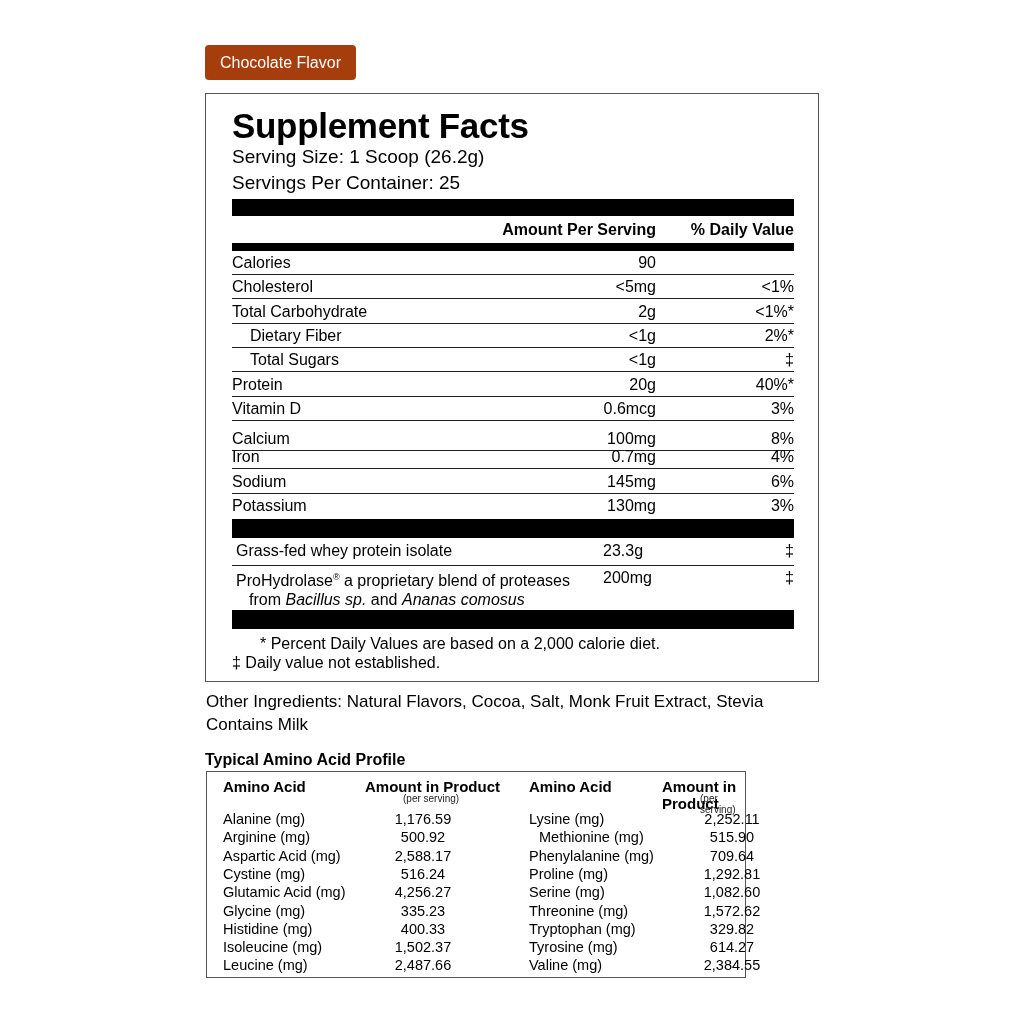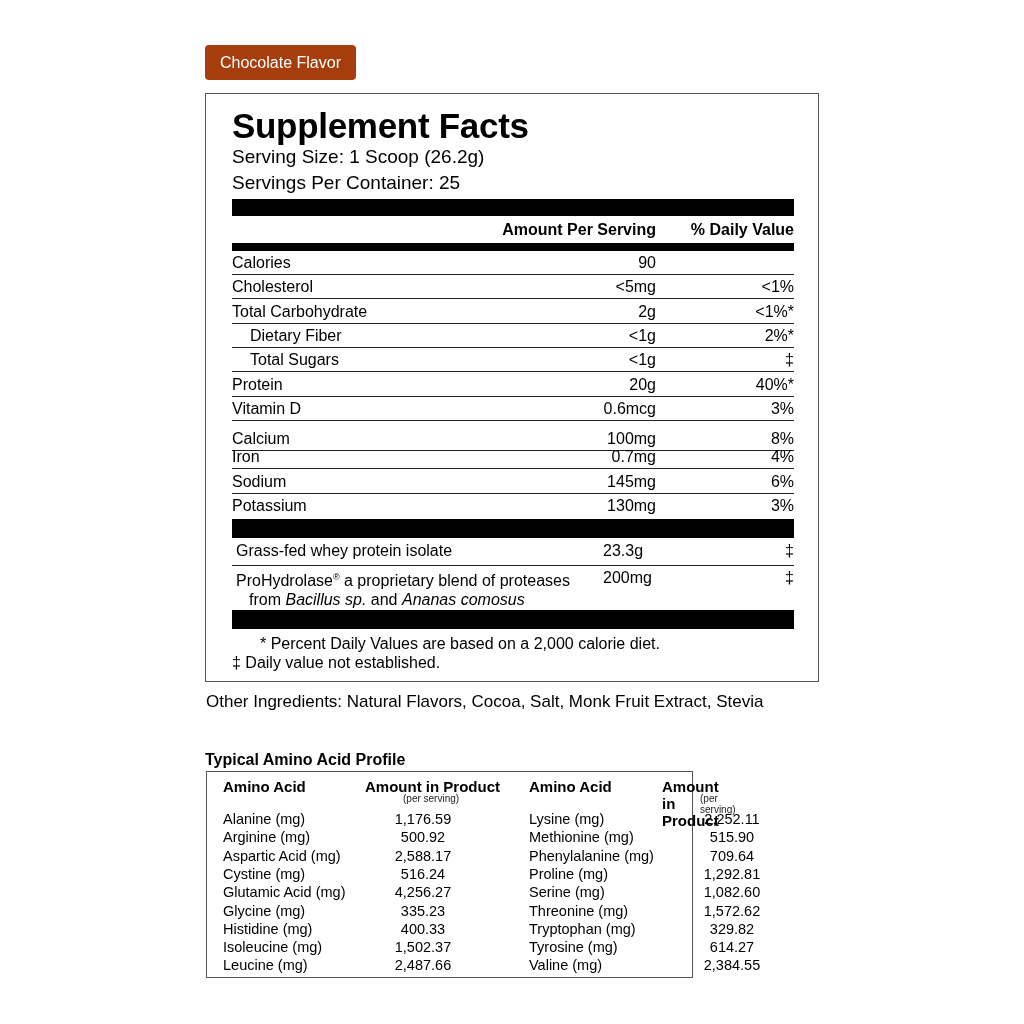--- a/index.html
+++ b/index.html
@@ -20,21 +20,21 @@
   .row .a { position:absolute; right:138px; text-align:right; }
   .row .d { position:absolute; right:0; text-align:right; }
   .row.last { border-bottom:none; }
   .blend-row { position:absolute; left:0; width:562px; font-size:16px; }
   .blend-row .n { position:absolute; left:4px; }
   .blend-row .a { position:absolute; left:371px; }
   .blend-row .d { position:absolute; right:0; }
   .foot { position:absolute; left:0; font-size:16px; }
   .other { position:absolute; left:206px; top:690px; font-size:17px; line-height:23px; }
   .amino-title { position:absolute; left:205px; top:751px; font-size:16px; font-weight:bold; }
-  .amino { position:absolute; left:206px; top:771px; width:487px; height:207px; border:1px solid #555; box-sizing:border-box; }
+  .amino { position:absolute; left:206px; top:771px; width:540px; height:207px; border:1px solid #555; box-sizing:border-box; }
   .ah { position:absolute; top:6px; font-size:15px; font-weight:bold; }
   .ah-sub { position:absolute; top:21px; font-size:10px; color:#222; }
   .arow { position:absolute; font-size:14.5px; line-height:18.3px; }
   .col-name { position:absolute; }
   .col-val { position:absolute; text-align:center; width:100px; }
   sup { font-size:9px; }
 </style>
 </head>
 <body>
 
@@ -124,20 +124,21 @@
     </div>
 
     <div class="bar" style="top:516px;height:19px;"></div>
     <div class="foot" style="top:541px;margin-left:28px;">* Percent Daily Values are based on a 2,000 calorie diet.</div>
     <div class="foot" style="top:560px;">‡ Daily value not established.</div>
   </div>
 </div>
 
 <div class="other">
   <div>Other Ingredients: Natural Flavors, Cocoa, Salt, Monk Fruit Extract, Stevia</div>
+  <div>Contains Milk</div>
 </div>
 
 <div class="amino-title">Typical Amino Acid Profile</div>
 <div class="amino">
   <div class="ah" style="left:16px;">Amino Acid</div>
   <div class="ah" style="left:158px;">Amount in Product</div>
   <div class="ah-sub" style="left:196px;">(per serving)</div>
   <div class="ah" style="left:322px;">Amino Acid</div>
   <div class="ah" style="left:455px;">Amount in Product</div>
   <div class="ah-sub" style="left:493px;">(per serving)</div>
@@ -176,21 +177,21 @@
       </div>
       <div class="arow" style="top: 184.4px; left: 0px;">
         <span class="col-name" style="left:16px;white-space:nowrap">Leucine (mg)</span>
         <span class="col-val" style="left:166px">2,487.66</span>
       </div>
       <div class="arow" style="top: 38px; left: 0px;">
         <span class="col-name" style="left:322px;white-space:nowrap">Lysine (mg)</span>
         <span class="col-val" style="left:475px">2,252.11</span>
       </div>
       <div class="arow" style="top: 56.3px; left: 0px;">
-        <span class="col-name" style="left:322px;white-space:nowrap">Methionine (mg)</span>
+        <span class="col-name" style="left:332px;white-space:nowrap">Methionine (mg)</span>
         <span class="col-val" style="left:475px">515.90</span>
       </div>
       <div class="arow" style="top: 74.6px; left: 0px;">
         <span class="col-name" style="left:322px;white-space:nowrap">Phenylalanine (mg)</span>
         <span class="col-val" style="left:475px">709.64</span>
       </div>
       <div class="arow" style="top: 92.9px; left: 0px;">
         <span class="col-name" style="left:322px;white-space:nowrap">Proline (mg)</span>
         <span class="col-val" style="left:475px">1,292.81</span>
       </div>

